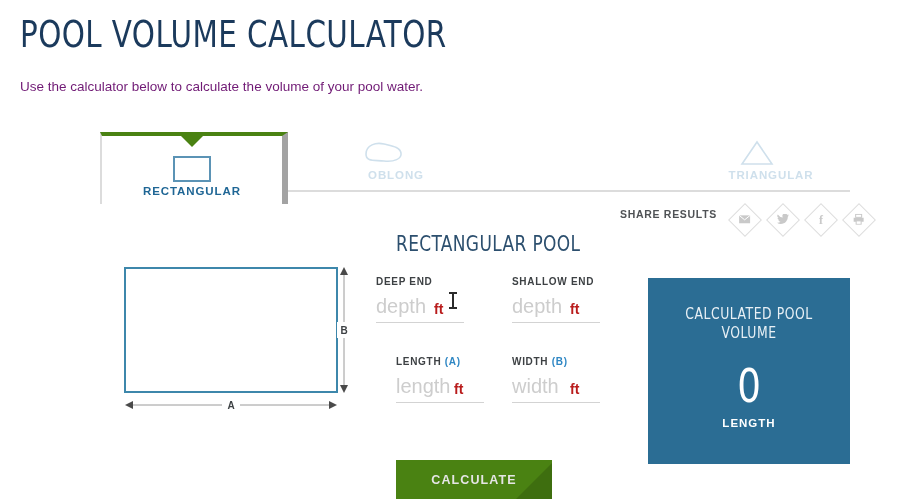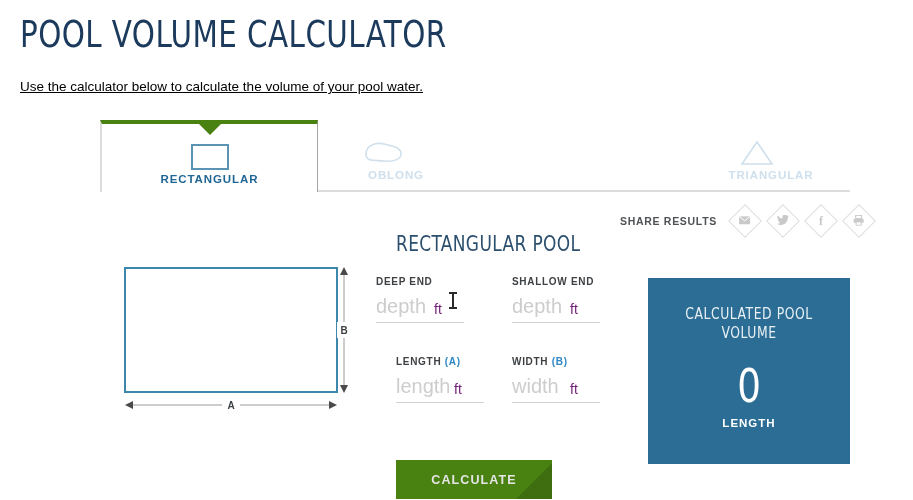--- a/index.html
+++ b/index.html
@@ -28,23 +28,22 @@
     font-weight: 400;
     transform: scaleX(0.86);
     transform-origin: left center;
     white-space: nowrap;
   }
   .page-subtitle {
     position: absolute;
     left: 20px;
     top: 79px;
     font-size: 13.5px;
-    color: #000000;
+    color: #701a75;
     white-space: nowrap;
-    text-decoration: underline;
   }
 
   
   .tabbar {
     position: absolute;
     left: 100px;
     top: 120px;
     width: 750px;
     height: 72px;
   }
@@ -59,26 +58,27 @@
   .tab {
     position: absolute;
     top: 0;
     height: 72px;
     box-sizing: border-box;
     text-align: center;
     cursor: pointer;
   }
   .tab.active {
     left: 0;
-    width: 218px;
+    width: 188px;
     border-left: 2px solid #dcdcdc;
-    border-right: 1px solid #a3a3a3;
+    border-right: 6px solid #a3a3a3;
     border-top: 4px solid #4a8212;
     background: #ffffff;
     z-index: 3;
+    margin-top: 12px;
   }
   .tab .pointer {
     position: absolute;
     left: 50%;
     top: 0;
     margin-left: -11px;
     width: 0;
     height: 0;
     border-left: 11px solid transparent;
     border-right: 11px solid transparent;
@@ -113,21 +113,21 @@
   .tab.active .tab-label { color: #1f6695; }
   .tab.inactive .tab-label { color: #cfe0ec; padding-left: 28px; }
 
   
   .share-row {
     position: absolute;
     left: 620px;
     top: 208px;
     height: 26px;
     display: flex;
-    align-items: center;
+    align-items: flex-start;
   }
   .share-label {
     font-size: 10.5px;
     font-weight: bold;
     letter-spacing: 0.7px;
     color: #4f5255;
     margin-right: 16px;
     white-space: nowrap;
   }
   .share-icon {
@@ -201,22 +201,22 @@
     font-size: 20px;
     color: #8b5cf6;
     width: 58px;
     padding: 0;
   }
   .field-input::placeholder {
     color: #cdcdcd;
   }
   .field-unit {
     font-size: 14px;
-    font-weight: normal;
-    color: #701a75;
+    font-weight: bold;
+    color: #b91c1c;
     padding-bottom: 1px;
   }
   .caret {
     position: absolute;
     left: 76px;
     top: -3px;
     width: 2px;
     height: 17px;
     background: #2b2b2b;
   }

